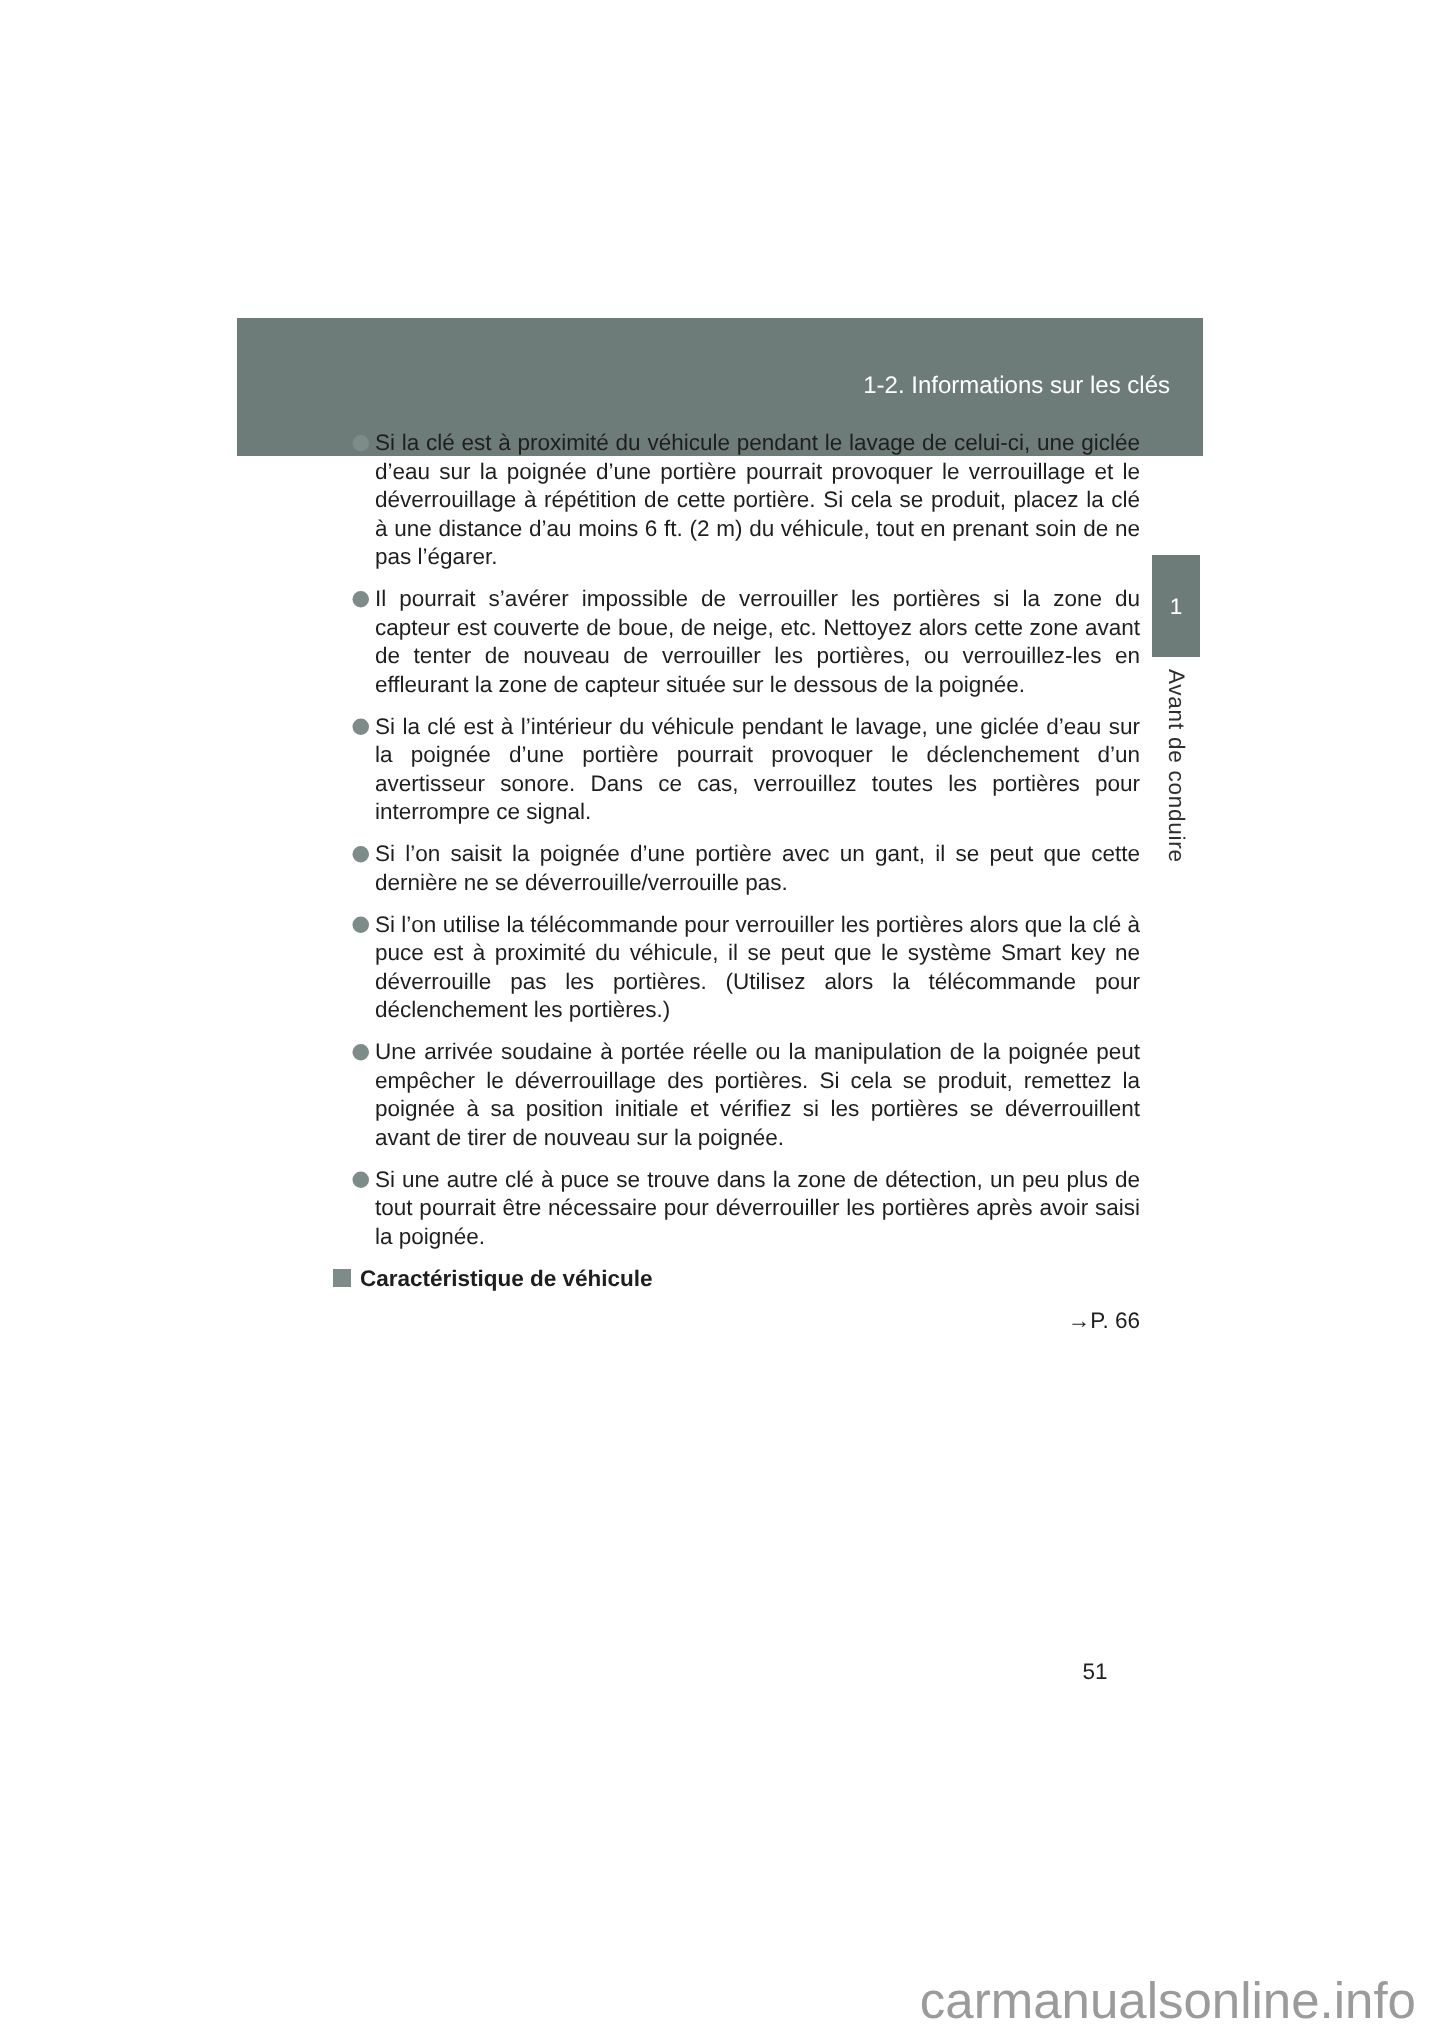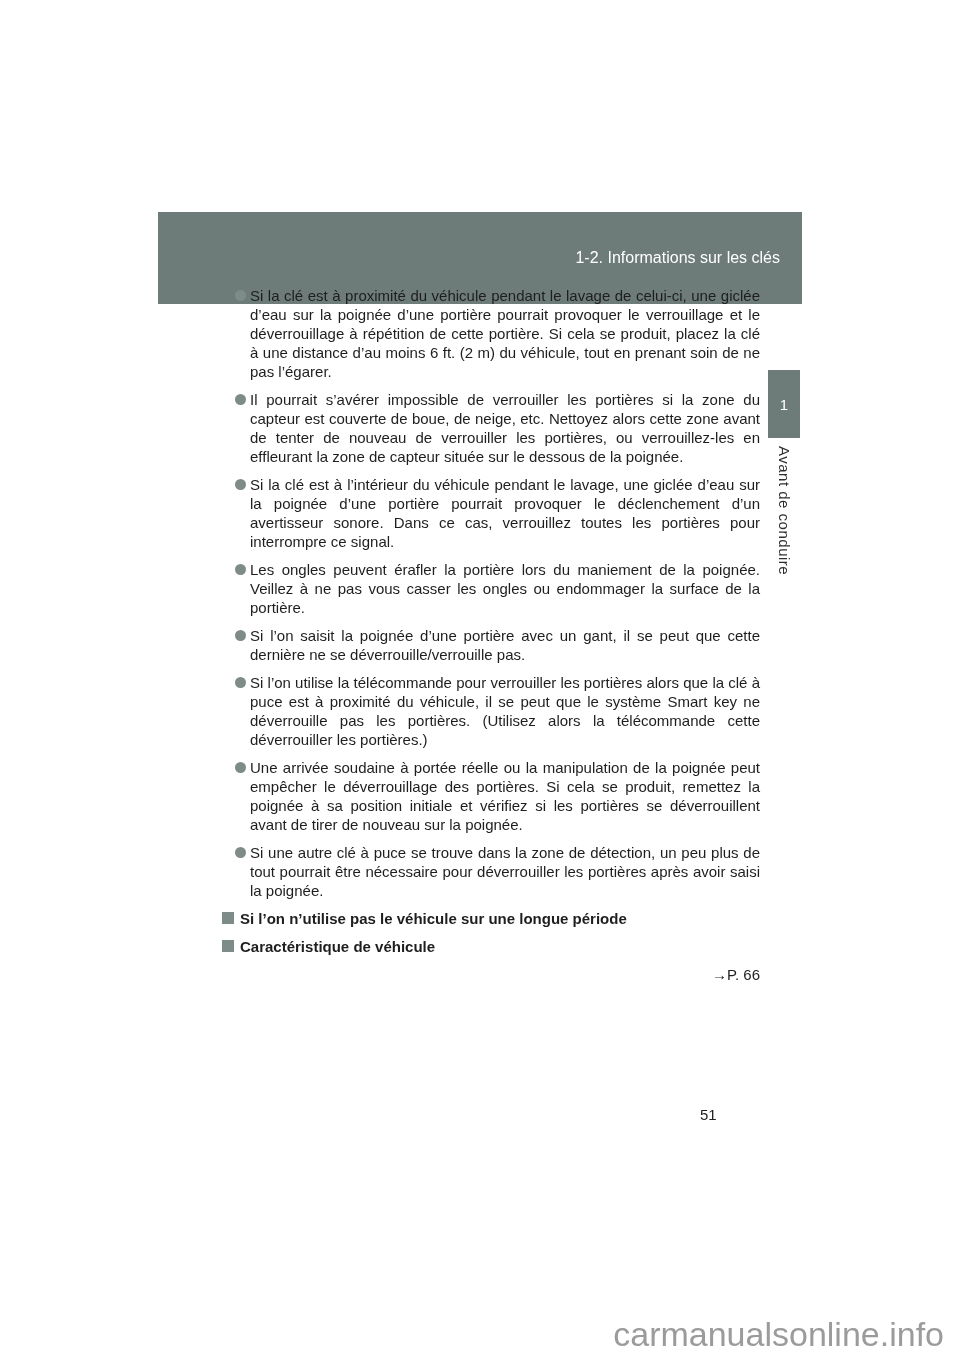--- a/index.html
+++ b/index.html
@@ -99,21 +99,21 @@
     height: 12px;
     background: var(--bullet-color, #7d8b89);
   }
   .ref-line { padding-left: 16px; text-align: right; }
 
   .page-number {
     position: absolute;
     left: 700px;
     top: 1106px;
     width: 60px;
-    text-align: left;
+    text-align: center;
     font-size: 15px;
     color: #1e1e1e;
   }
   .watermark {
     position: absolute;
     right: 16px;
     bottom: 4px;
     font-size: 34px;
     color: #9b9b9b;
   }
@@ -141,42 +141,37 @@
     <div class="item">
       <span class="marker"></span>
       <span>Il pourrait s’avérer impossible de verrouiller les portières si la zone du capteur est couverte de boue, de neige, etc. Nettoyez alors cette zone avant de tenter de nouveau de verrouiller les portières, ou verrouillez-les en effleurant la zone de capteur située sur le dessous de la poignée.</span>
     </div>
     <div class="item">
       <span class="marker"></span>
       <span>Si la clé est à l’intérieur du véhicule pendant le lavage, une giclée d’eau sur la poignée d’une portière pourrait provoquer le déclenchement d’un avertisseur sonore. Dans ce cas, verrouillez toutes les portières pour interrompre ce signal.</span>
     </div>
     <div class="item">
       <span class="marker"></span>
-      <span>Les ongles peuvent érafler la portière lors du maniement de la poignée. Veillez à ne pas vous casser les ongles ou endommager la surface de la portière.</span>
-    </div>
-    <div class="item">
-      <span class="marker"></span>
       <span>Si l’on saisit la poignée d’une portière avec un gant, il se peut que cette dernière ne se déverrouille/verrouille pas.</span>
     </div>
     <div class="item">
       <span class="marker"></span>
-      <span>Si l’on utilise la télécommande pour verrouiller les portières alors que la clé à puce est à proximité du véhicule, il se peut que le système Smart key ne déverrouille pas les portières. (Utilisez alors la télécommande cette déverrouiller les portières.)</span>
+      <span>Si l’on utilise la télécommande pour verrouiller les portières alors que la clé à puce est à proximité du véhicule, il se peut que le système Smart key ne déverrouille pas les portières. (Utilisez alors la télécommande pour déclenchement les portières.)</span>
     </div>
     <div class="item">
       <span class="marker"></span>
       <span>Une arrivée soudaine à portée réelle ou la manipulation de la poignée peut empêcher le déverrouillage des portières. Si cela se produit, remettez la poignée à sa position initiale et vérifiez si les portières se déverrouillent avant de tirer de nouveau sur la poignée.</span>
     </div>
     <div class="item">
       <span class="marker"></span>
       <span>Si une autre clé à puce se trouve dans la zone de détection, un peu plus de tout pourrait être nécessaire pour déverrouiller les portières après avoir saisi la poignée.</span>
     </div>
 
     <div class="section-title">
       <span class="marker"></span>
-      <span>Si l’on n’utilise pas le véhicule sur une longue période</span>
     </div>
 
 
     <div class="section-title">
       <span class="marker"></span>
       <span>Caractéristique de véhicule</span>
     </div>
 
     <div class="ref-line">→P. 66</div>
 

